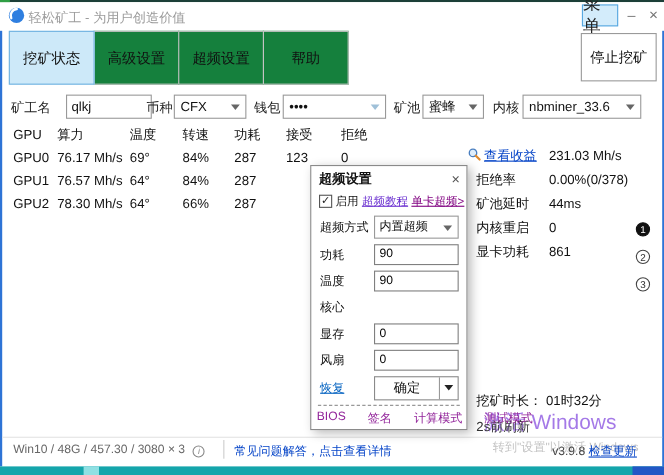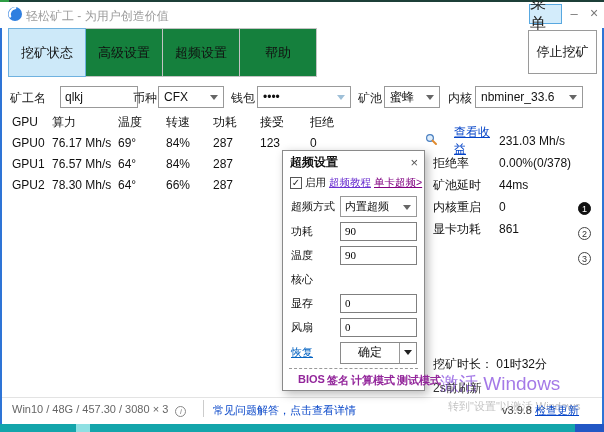--- a/index.html
+++ b/index.html
@@ -49,21 +49,21 @@
 
   
   #gpu-table { position:absolute; left:12px; top:112px; display:grid;
                grid-template-columns:40px 66px 48px 47px 47px 50px 60px; grid-auto-rows:21px;
                font-size:12px; color:#111; }
   #gpu-table span { line-height:21px; white-space:nowrap; }
 
   
   #stats { position:absolute; left:425px; top:130px; width:176px; font-size:12px; color:#111; }
   .stat-row { height:22px; display:flex; align-items:center; }
-  .stat-label-wrap { width:74px; display:flex; align-items:center; gap:16px; }
+  .stat-label-wrap { width:74px; display:flex; align-items:flex-end; gap:2px; }
   .stat-label { margin-left:8px; width:66px; white-space:nowrap; }
   .stat-value { white-space:nowrap; }
   a.link { color:#0645c8; text-decoration:underline; cursor:pointer; }
 
   .badge { position:absolute; left:578px; width:13px; height:13px; border:1px solid #444; border-radius:50%;
            font-size:9px; display:flex; align-items:center; justify-content:center; color:#333; background:#fff; }
   #badge1 { top:202px; background:#111; color:#fff; border-color:#111; }
   #badge2 { top:227px; } #badge3 { top:252px; }
 
   
@@ -77,30 +77,30 @@
   .checkbox { width:12px; height:12px; border:1px solid #555; background:#fff; display:flex; align-items:center;
               justify-content:center; font-size:10px; color:#222; line-height:12px; flex:0 0 auto; }
   .plink { color:#6a2fd0; text-decoration:underline; cursor:pointer; }
   .plink2 { color:#800080; text-decoration:underline; cursor:pointer; }
   .dlg-mode-row { height:26px; display:flex; align-items:center; justify-content:space-between; padding:0 7px 0 8px; }
   .dlg-select { position:relative; width:77px; height:21px; border:1px solid #999; background:#fff; line-height:19px;
                 padding-left:4px; }
   .dlg-select .dd-arrow { top:8px; }
   .dlg-field { height:24px; display:flex; align-items:center; justify-content:space-between; padding:0 7px 0 8px; }
   .dlg-field input { width:77px; height:19px; border:1px solid #7f7f7f; font-size:11px; padding:0 4px;
-                     font-family:Liberation Serif, serif; }
+                     font-family:Liberation Sans, sans-serif; }
   .dlg-btn-row { height:27px; display:flex; align-items:center; justify-content:space-between; padding:0 7px 0 8px; }
   #restore-link { color:#0563c1; text-decoration:underline; cursor:pointer; }
   .split-btn { width:77px; height:22px; border:1px solid #8a8a8a; display:flex; background:#fff; }
   .split-main { flex:1; display:flex; align-items:center; justify-content:center; font-size:12px; }
   .split-arrow { width:17px; border-left:1px solid #999; display:flex; align-items:center; justify-content:center; }
   .split-arrow i { width:0; height:0; border-left:4px solid transparent; border-right:4px solid transparent;
                    border-top:5px solid #222; }
   .dlg-sep { border-top:1px dashed #999; margin:2px 6px 0 6px; }
-  .dlg-footer { display:flex; gap:2px; padding:4px 5px 0 15px; white-space:nowrap;font-weight:bold; }
+  .dlg-footer { display:flex; gap:20px; padding:4px 5px 0 5px; white-space:nowrap; }
   .dlg-footer span { color:#93269b; cursor:pointer; }
 
   
   #session-duration { position:absolute; left:433px; top:356px; font-size:12px; color:#111; white-space:nowrap; }
   #session-refresh { position:absolute; left:433px; top:380px; font-size:12px; color:#333; white-space:nowrap; z-index:3; }
   #wm1 { position:absolute; left:440px; top:371px; font-size:19px; color:#6d28d9; opacity:.62; white-space:nowrap; z-index:2; }
   #wm2 { position:absolute; left:448px; top:399px; font-size:11px; color:#9e9e9e; opacity:.62; white-space:nowrap; z-index:2; }
   #version-row { position:absolute; left:502px; top:403px; font-size:11px; z-index:4; white-space:nowrap; }
   #version-text { color:#444; }
   #update-link { color:#0645c8; text-decoration:underline; cursor:pointer; }

